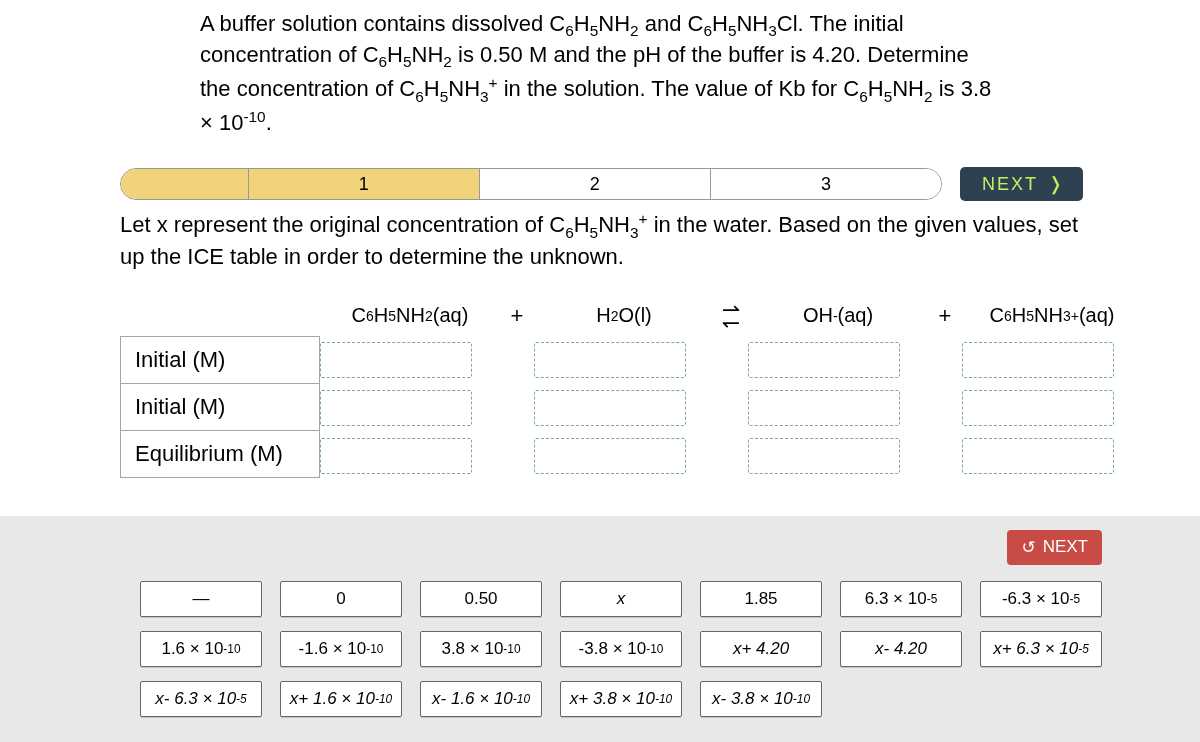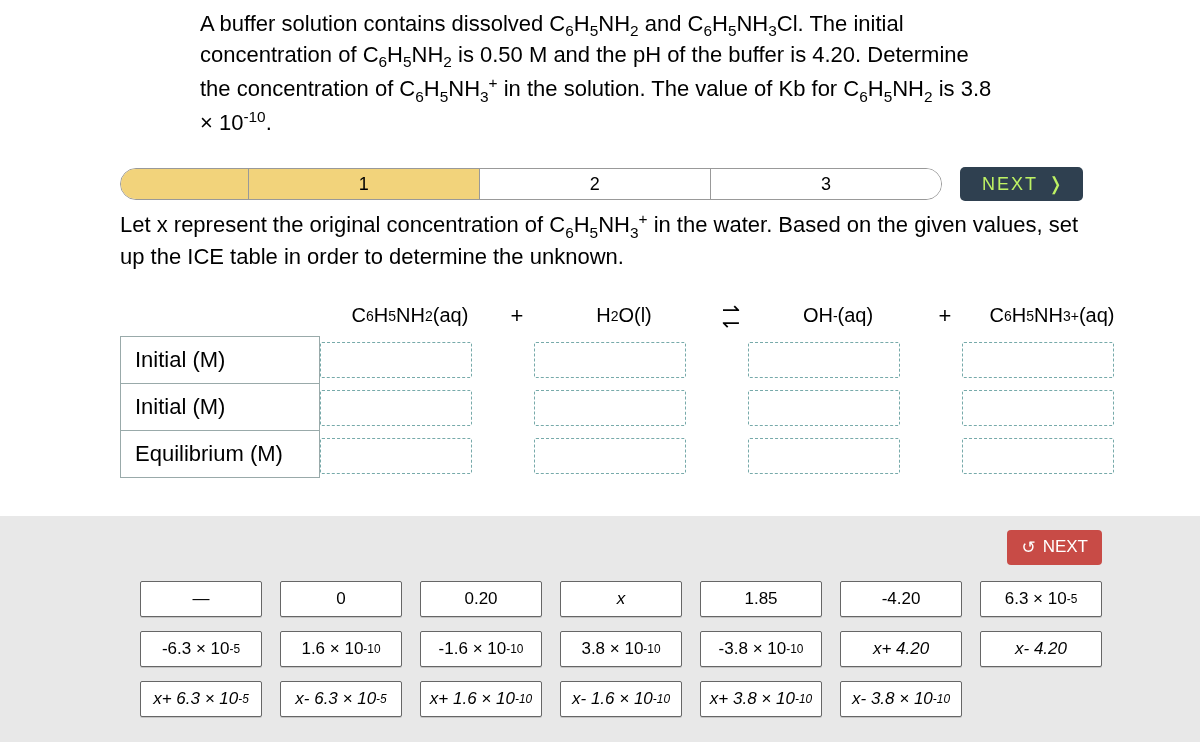--- a/index.html
+++ b/index.html
@@ -229,26 +229,25 @@
 <div class="answer-area">
   <div class="reset-row">
     <div class="reset-btn">
       <span>↺</span>
       <span>NEXT</span>
     </div>
   </div>
   <div class="tiles" id="tiles">
       <div class="tile upright">—</div>
       <div class="tile upright">0</div>
-      <div class="tile upright">0.20</div>
+      <div class="tile upright">0.50</div>
       <div class="tile">
         <i>x</i>
       </div>
       <div class="tile upright">1.85</div>
-      <div class="tile upright">-4.20</div>
       <div class="tile upright">6.3 × 10<sup>-5</sup></div>
       <div class="tile upright">-6.3 × 10<sup>-5</sup></div>
       <div class="tile upright">1.6 × 10<sup>-10</sup></div>
       <div class="tile upright">-1.6 × 10<sup>-10</sup></div>
       <div class="tile upright">3.8 × 10<sup>-10</sup></div>
       <div class="tile upright">-3.8 × 10<sup>-10</sup></div>
       <div class="tile"><i>x</i> + 4.20</div>
       <div class="tile"><i>x</i> - 4.20</div>
       <div class="tile"><i>x</i> + 6.3 × 10<sup>-5</sup></div>
       <div class="tile"><i>x</i> - 6.3 × 10<sup>-5</sup></div>

